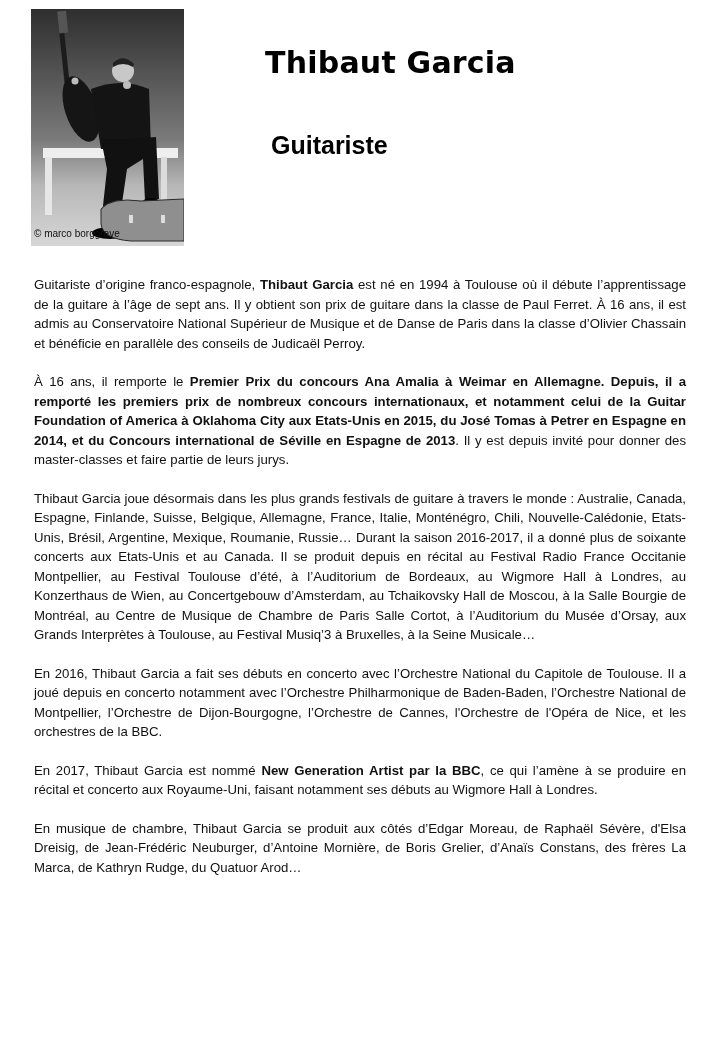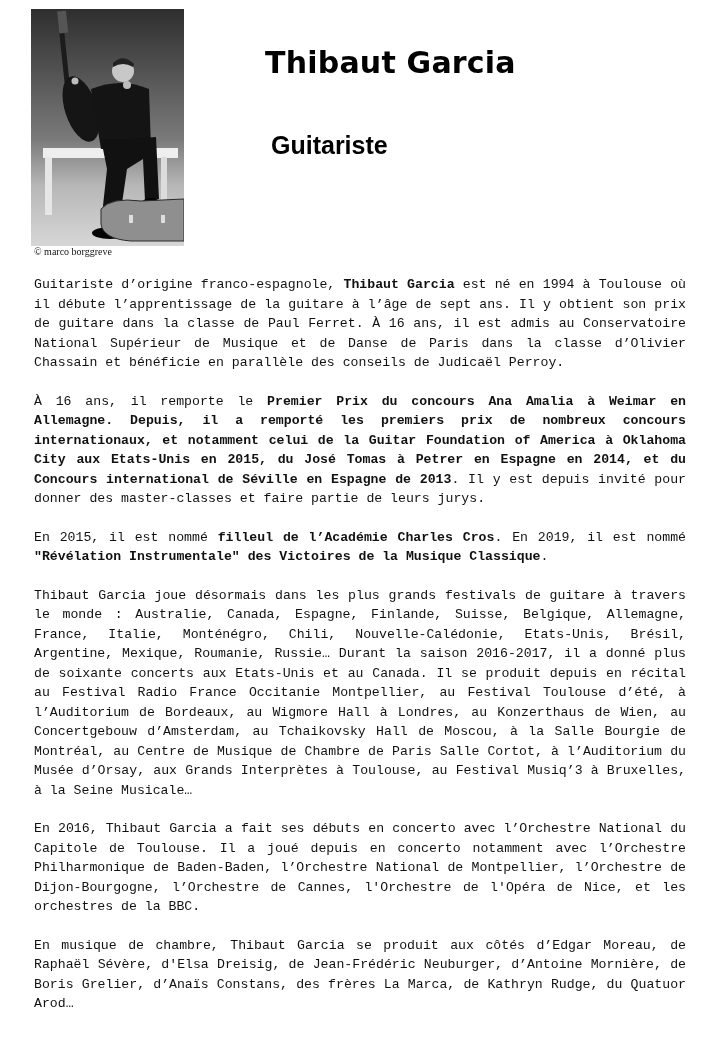--- a/index.html
+++ b/index.html
@@ -4,34 +4,34 @@
   <style>
     html, body { margin: 0; padding: 0; background: #ffffff; }
     body { width: 720px; height: 1040px; position: relative; overflow: hidden; font-family: "Liberation Sans", sans-serif; color: #000; }
     .photo {
       position: absolute; left: 31px; top: 9px; width: 153px; height: 237px;
       background: linear-gradient(180deg, #3a3a3a 0%, #6a6a6a 45%, #9a9a9a 70%, #c9c9c9 100%);
       overflow: hidden;
     }
     .photo svg { width: 100%; height: 100%; display: block; }
     .credit {
-      position: absolute; left: 34px; top: 246px; font-size: 10px; color: #111;
-      font-family: Liberation Serif, serif;
+      position: absolute; left: 34px; top: 228px; font-size: 10px; color: #111;
+      font-family: Liberation Sans, sans-serif;
     }
     .name {
       position: absolute; left: 265px; top: 45px; font-size: 30px; font-weight: bold;
       font-family: "DejaVu Sans", sans-serif; letter-spacing: 0.2px;
     }
     .role {
       position: absolute; left: 265px; top: 125px; font-size: 25px; font-weight: bold;
       font-family: "Liberation Sans", sans-serif;
     }
     .body-text {
       position: absolute; left: 34px; top: 275px; width: 652px;
-      font-family: Liberation Mono, monospace; font-size: 13.2px; line-height: 19.5px;
+      font-family: Liberation Sans, sans-serif; font-size: 13.2px; line-height: 19.5px;
       text-align: justify; color: #111;
     }
     .body-text p { margin: 0 0 19px 0; }
     .body-text b { font-weight: bold; }
   </style>
 </head>
 <body>
 
 <div class="photo" title="Black and white portrait of a guitarist seated on a white bench holding a guitar, guitar case at his feet">
   <svg viewBox="0 0 153 237" preserveAspectRatio="none">
@@ -70,17 +70,17 @@
 </div>
 
 <div class="credit">© marco borggreve</div>
 
 <h1 class="name" style="margin:0;">Thibaut Garcia</h1>
 <h2 class="role" style="margin:6px;">Guitariste</h2>
 
 <div class="body-text" id="bio">
     <p><span>Guitariste d’origine franco-espagnole, </span><b>Thibaut Garcia</b><span> est né en 1994 à Toulouse où il débute l’apprentissage de la guitare à l’âge de sept ans. Il y obtient son prix de guitare dans la classe de Paul Ferret. À 16 ans, il est admis au Conservatoire National Supérieur de Musique et de Danse de Paris dans la classe d’Olivier Chassain et bénéficie en parallèle des conseils de Judicaël Perroy.</span></p>
     <p><span>À 16 ans, il remporte le </span><b>Premier Prix du concours Ana Amalia à Weimar en Allemagne. Depuis, il a remporté les premiers prix de nombreux concours internationaux, et notamment celui de la Guitar Foundation of America à Oklahoma City aux Etats-Unis en 2015, du José Tomas à Petrer en Espagne en 2014, et du Concours international de Séville en Espagne de 2013</b><span>. Il y est depuis invité pour donner des master-classes et faire partie de leurs jurys.</span></p>
-    <p><span>En 2015, il est nommé </span><b>filleul de l’Académie Charles Cros</b><span>. En 2019, il est nommé </span><b>"Révélation Instrumentale" des Victoires de la Musique Classique</b><span>.</span></p>
     <p><span>Thibaut Garcia joue désormais dans les plus grands festivals de guitare à travers le monde : Australie, Canada, Espagne, Finlande, Suisse, Belgique, Allemagne, France, Italie, Monténégro, Chili, Nouvelle-Calédonie, Etats-Unis, Brésil, Argentine, Mexique, Roumanie, Russie… Durant la saison 2016-2017, il a donné plus de soixante concerts aux Etats-Unis et au Canada. Il se produit depuis en récital au Festival Radio France Occitanie Montpellier, au Festival Toulouse d’été, à l’Auditorium de Bordeaux, au Wigmore Hall à Londres, au Konzerthaus de Wien, au Concertgebouw d’Amsterdam, au Tchaikovsky Hall de Moscou, à la Salle Bourgie de Montréal, au Centre de Musique de Chambre de Paris Salle Cortot, à l’Auditorium du Musée d’Orsay, aux Grands Interprètes à Toulouse, au Festival Musiq’3 à Bruxelles, à la Seine Musicale…</span></p>
     <p><span>En 2016, Thibaut Garcia a fait ses débuts en concerto avec l’Orchestre National du Capitole de Toulouse. Il a joué depuis en concerto notamment avec l’Orchestre Philharmonique de Baden-Baden, l’Orchestre National de Montpellier, l’Orchestre de Dijon-Bourgogne, l’Orchestre de Cannes, l'Orchestre de l'Opéra de Nice, et les orchestres de la BBC.</span></p>
+    <p><span>En 2017, Thibaut Garcia est nommé </span><b>New Generation Artist par la BBC</b><span>, ce qui l’amène à se produire en récital et concerto aux Royaume-Uni, faisant notamment ses débuts au Wigmore Hall à Londres.</span></p>
     <p><span>En musique de chambre, Thibaut Garcia se produit aux côtés d’Edgar Moreau, de Raphaël Sévère, d'Elsa Dreisig, de Jean-Frédéric Neuburger, d’Antoine Mornière, de Boris Grelier, d’Anaïs Constans, des frères La Marca, de Kathryn Rudge, du Quatuor Arod…</span></p>
   </div>
 
 </body></html>

